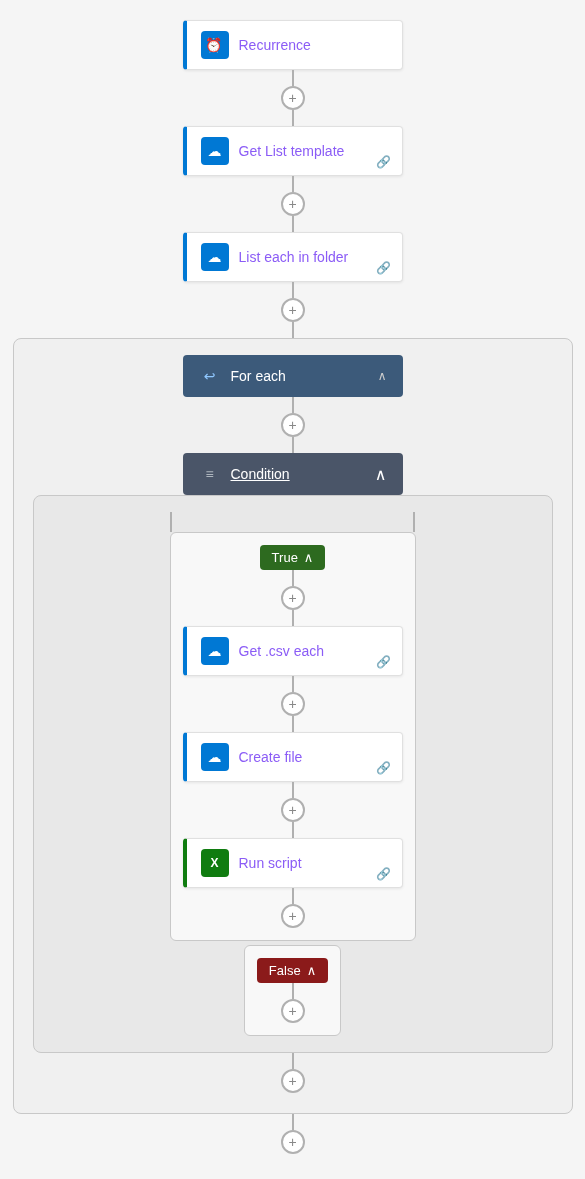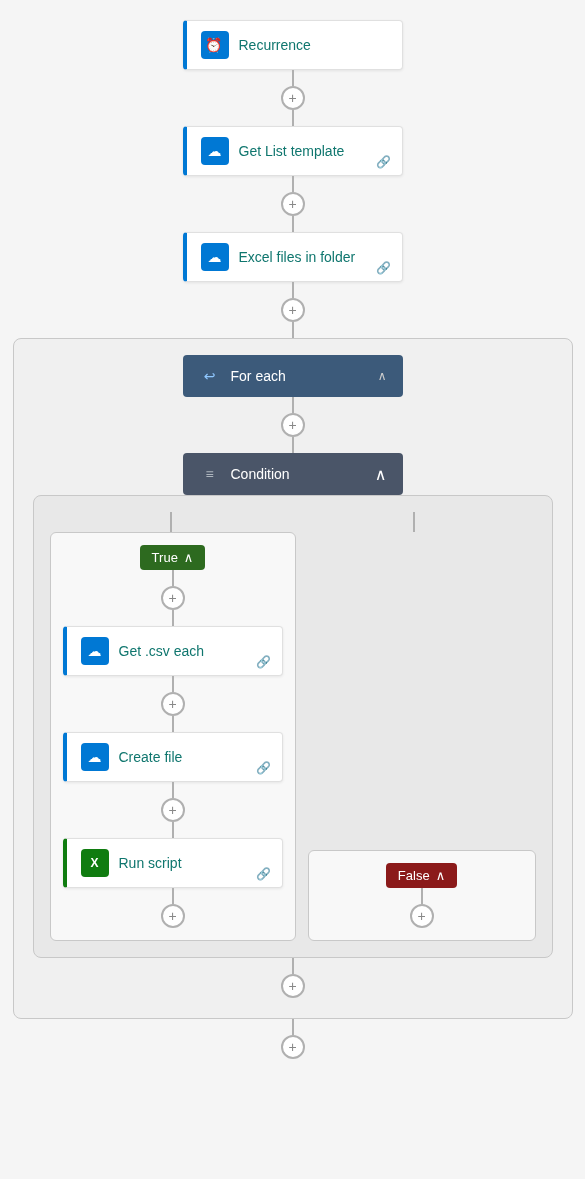--- a/index.html
+++ b/index.html
@@ -45,21 +45,21 @@
       align-items: center;
       justify-content: center;
       margin-right: 10px;
       flex-shrink: 0;
       color: white;
       font-size: 14px;
     }
 
     .step-card .card-title {
       font-size: 14px;
-      color: #0f766e;
+      color: #8b5cf6;
       font-weight: 400;
     }
 
     .step-card .card-link {
       position: absolute;
       bottom: 6px;
       right: 10px;
       color: #888;
       font-size: 12px;
     }
@@ -151,20 +151,21 @@
       height: 22px;
       display: flex;
       align-items: center;
       justify-content: center;
       font-size: 14px;
       color: #adb5bd;
     }
 
     .condition-block .block-title {
       font-size: 14px;
+      text-decoration: underline;
     }
 
     
     .foreach-container {
       border: 1.5px solid #c8c8c8;
       border-radius: 8px;
       background: #f0f0f0;
       padding: 16px 16px 20px 16px;
       width: 560px;
       display: flex;
@@ -180,23 +181,24 @@
       background: #e8e8e8;
       padding: 16px 16px 16px 16px;
       width: 520px;
       display: flex;
       flex-direction: column;
       align-items: center;
     }
 
     .branches {
       display: flex;
-      gap: 12px;
+      flex-direction: column;
+      gap: 4px;
       width: 100%;
-      align-items: flex-end;
+      align-items: center;
     }
 
     
     .branch-header-true {
       background: #2d6a1f;
       color: white;
       border-radius: 4px;
       padding: 5px 12px;
       font-size: 13px;
       font-weight: 500;
@@ -274,21 +276,21 @@
   </div>
 
   <div class="connector">
     <div class="arrow-stem"></div>
     <div class="connector-btn">+</div>
     <div class="arrow-stem"></div>
   </div>
 
   <div class="step-card">
     <div class="card-icon">☁</div>
-    <span class="card-title">Excel files in folder</span>
+    <span class="card-title">List each in folder</span>
     <span class="card-link">🔗</span>
   </div>
 
   <div class="connector">
     <div class="arrow-stem"></div>
     <div class="connector-btn">+</div>
     <div class="arrow-stem"></div>
   </div>
 
   <div class="foreach-container">

